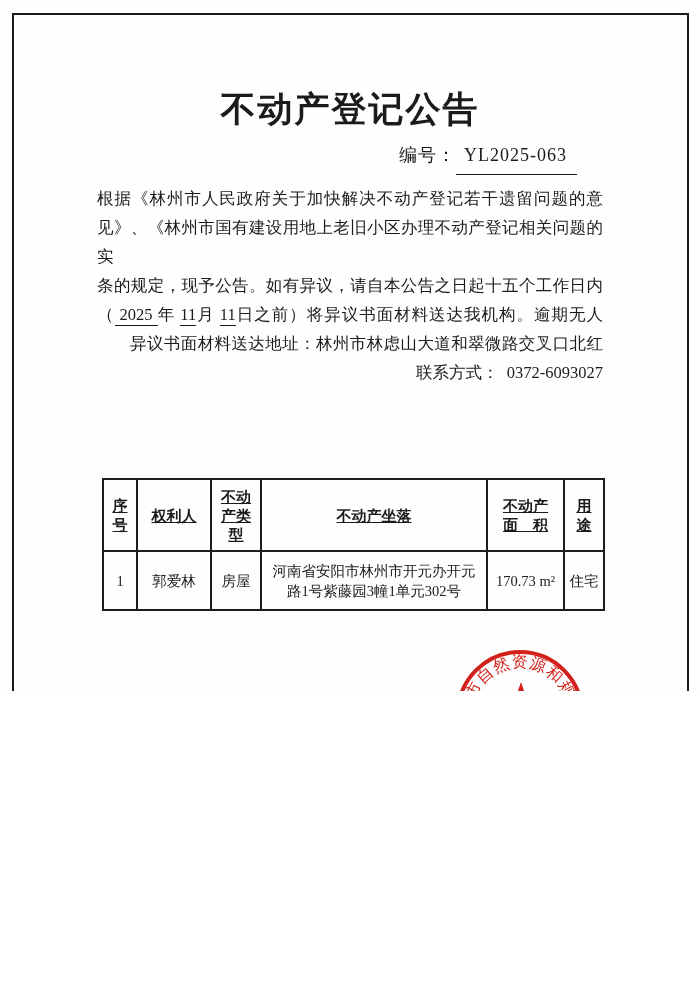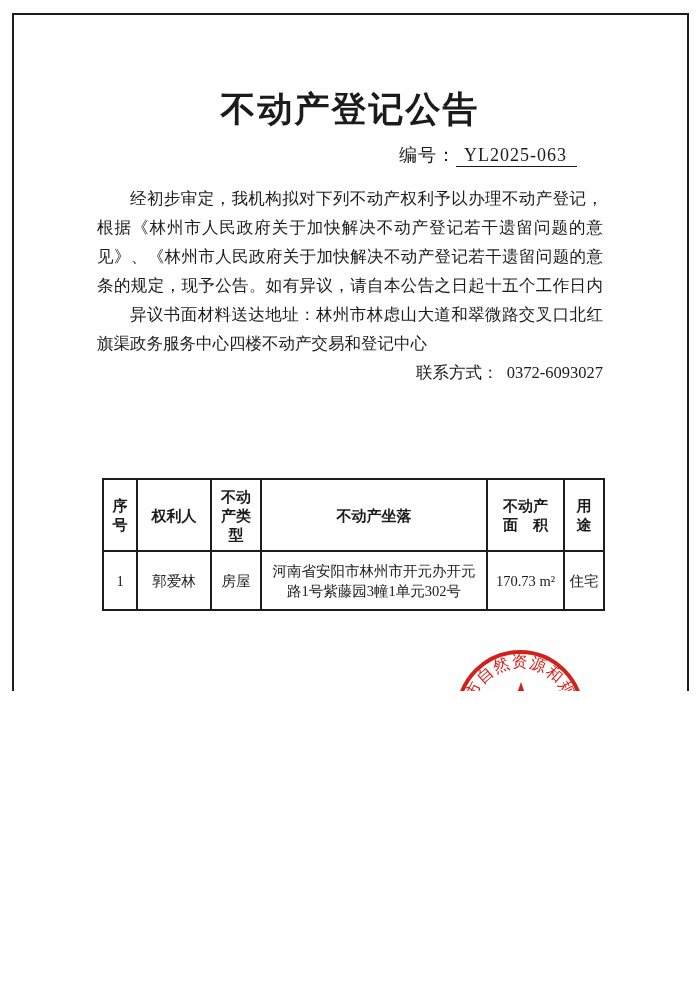--- a/index.html
+++ b/index.html
@@ -3,63 +3,62 @@
 <meta charset="utf-8">
 <style>
   html,body{margin:0;padding:0;}
   body{width:700px;height:984px;background:#ffffff;position:relative;
        font-family:"Liberation Serif","DejaVu Serif",serif;color:#1b1b1b;}
   .page{position:absolute;left:0;top:0;width:700px;height:691px;background:#fefefe;overflow:hidden;}
   .frame{position:absolute;left:12px;top:13px;width:673px;height:953px;border:2px solid #1c1c1c;}
   .title{position:absolute;left:97px;top:86px;width:506px;text-align:center;
          font-size:35px;font-weight:bold;letter-spacing:2px;}
   .serial{position:absolute;top:143px;right:123px;font-size:18px;letter-spacing:1px;}
-  .serial .uval{border-bottom:1.6px solid #1b1b1b;padding:0 10px 1px 8px;
+  .serial .uval{border-bottom:1.6px solid #1b1b1b;padding:0 10px 9px 8px;
                 font-family:"Liberation Serif","DejaVu Serif",serif;text-align:right;}
   .body-block{position:absolute;left:97px;top:184px;width:506px;
               font-size:16.5px;line-height:29px;}
   .bline{width:506px;text-align:justify;text-justify:inter-character;}
   .bline.fill{text-align-last:justify;}
   .bline.indent{text-indent:33px;}
   .bline.right{text-align-last:right;}
   .u-num{border-bottom:1.5px solid #1b1b1b;padding-bottom:1px;}
   table.prop{position:absolute;left:102px;top:478px;width:501px;
              border-collapse:collapse;table-layout:fixed;}
   table.prop th, table.prop td{border:2px solid #1d1d1d;text-align:center;
              vertical-align:middle;overflow:hidden;}
   table.prop th{font-family:"Liberation Sans","DejaVu Sans",sans-serif;
              font-weight:bold;font-size:15px;line-height:19px;white-space:pre-line;padding:0 6px;}
   table.prop td{font-size:14.5px;line-height:20px;padding:0 4px;}
-  tr.hrow{height:72px;} tr.drow{height:59px;}
+  tr.hrow{height:72px;text-decoration:underline;} tr.drow{height:59px;}
   td.addr{text-align:left;}
   .unit-label{position:absolute;left:378px;top:694px;font-size:15px;}
   .date-line{position:absolute;left:450px;top:730px;font-size:17px;}
   .seal{position:absolute;left:450px;top:644px;width:140px;height:140px;
         mix-blend-mode:multiply;}
   .seal text{font-family:"Liberation Serif","DejaVu Serif",serif;}
 </style>
 </head>
 <body>
 
 <div class="page">
   <div class="frame"></div>
 
   <div class="title">不动产登记公告</div>
 
   <div class="serial">
     <span>编号：</span><span class="uval">YL2025-063</span>
   </div>
 
   <div class="body-block">
-    <div class="bline indent fill">经初步审定，我机构拟对下列不动产权利予以办理不动产登记，</div>
     <div class="bline fill">根据《林州市人民政府关于加快解决不动产登记若干遗留问题的意</div>
-    <div class="bline fill">见》、《林州市人民政府关于加快解决不动产登记若干遗留问题的意</div>
+    <div class="bline fill">见》、《林州市国有建设用地上老旧小区办理不动产登记相关问题的实</div>
     <div class="bline fill">条的规定，现予公告。如有异议，请自本公告之日起十五个工作日内</div>
+    <div class="bline fill"><span>（</span><span class="u-num">&nbsp;2025&nbsp;</span><span>年 </span><span class="u-num">11</span><span>月 </span><span class="u-num">11</span><span>日之前）将异议书面材料送达我机构。逾期无人</span></div>
     <div class="bline indent fill">异议书面材料送达地址：林州市林虑山大道和翠微路交叉口北红</div>
-    <div class="bline">旗渠政务服务中心四楼不动产交易和登记中心</div>
     <div class="bline right">联系方式：&nbsp;&nbsp;0372-6093027</div>
   </div>
 
   <table class="prop">
     <colgroup>
       <col style="width:34px">
         <col style="width:74px">
         <col style="width:50px">
       <col style="width:226px">
         <col style="width:77px">

